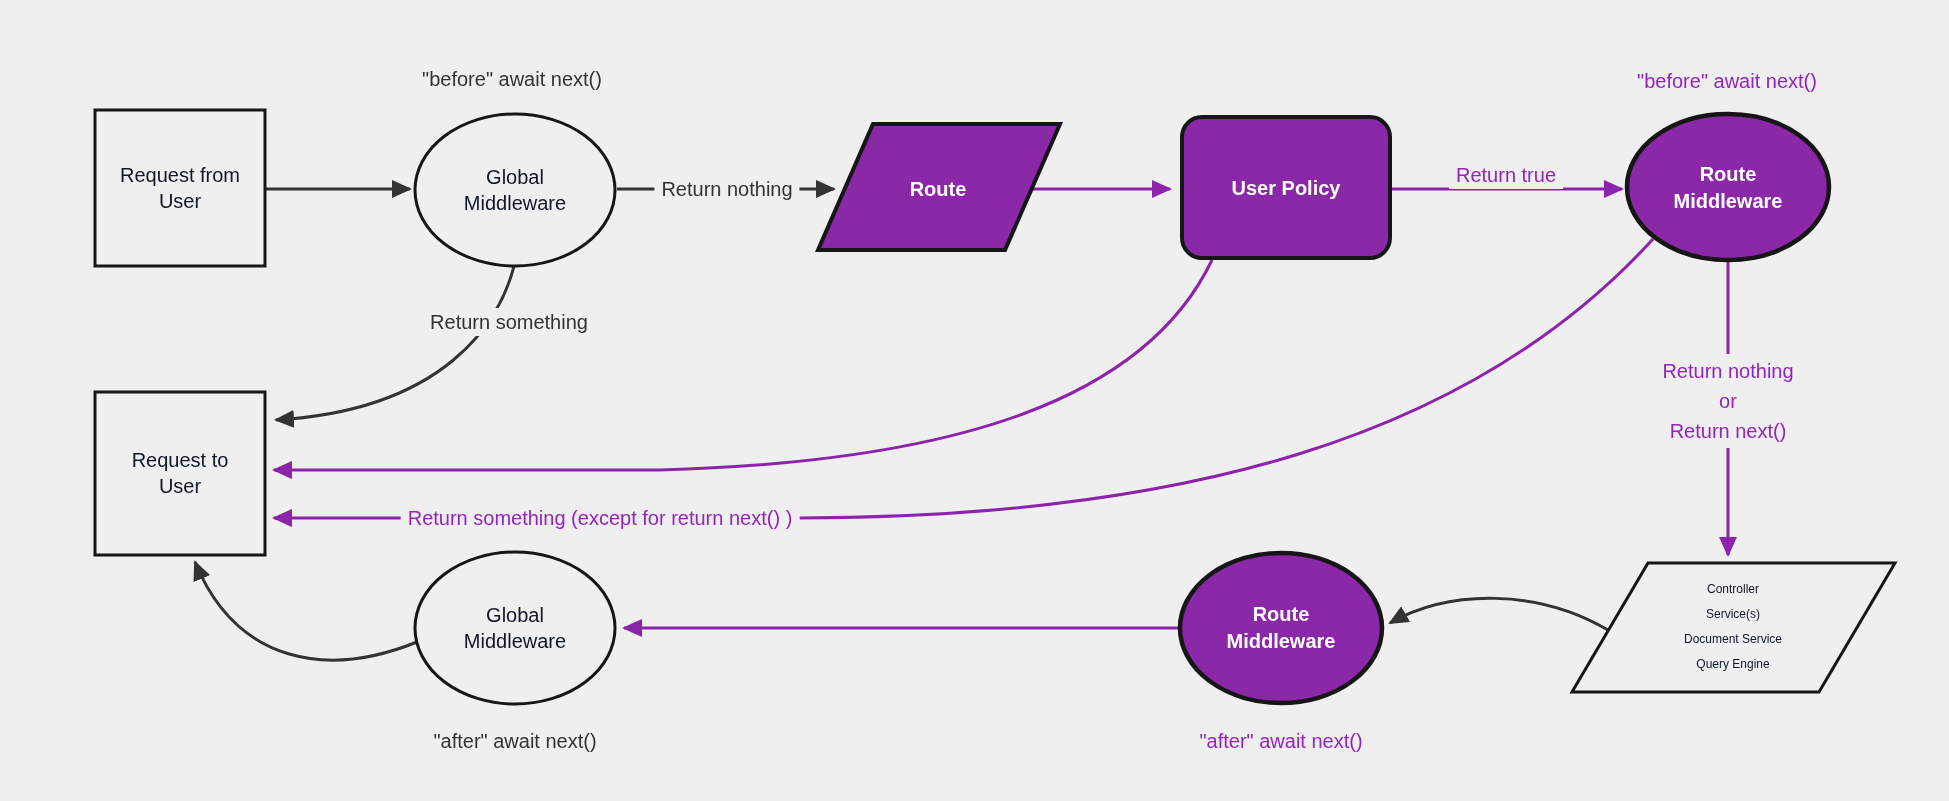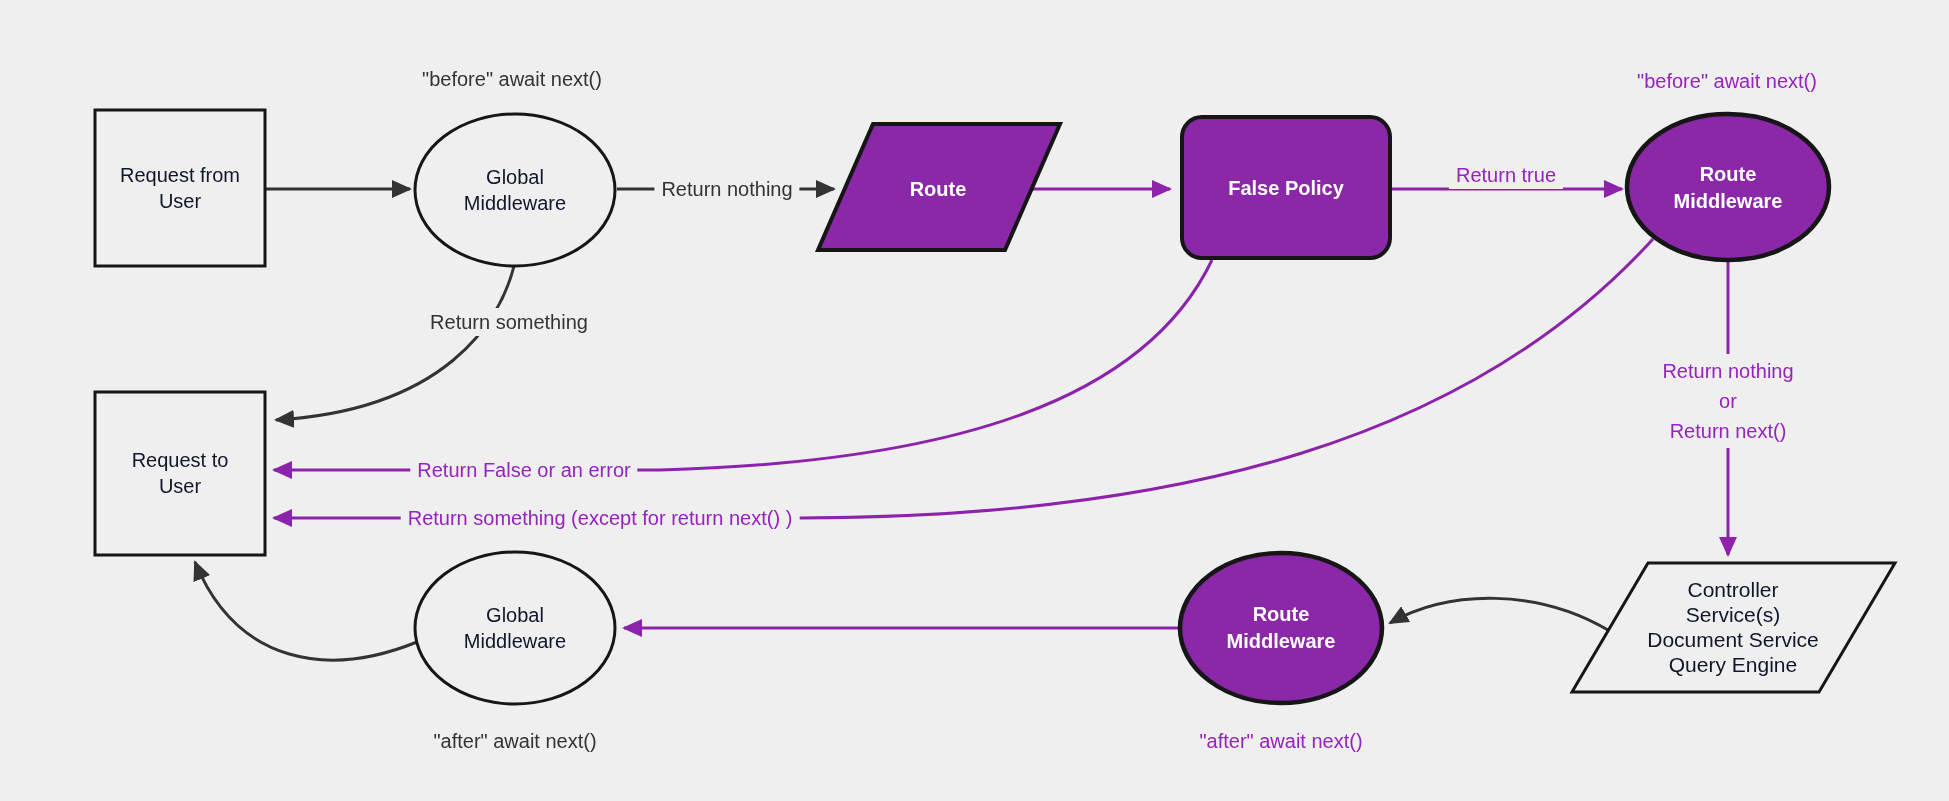--- a/index.html
+++ b/index.html
@@ -28,21 +28,21 @@
     line-height: 26px;
     color: #0f172a;
   }
   .node-label { pointer-events: none; }
   .node-label.on-purple {
     color: #ffffff;
     font-weight: bold;
     line-height: 27px;
   }
   .node-label.small {
-    font-size: 21px;
+    font-size: 12px;
     line-height: 25px;
   }
   .edge-label {
     background: #efefef;
     padding: 2px 7px;
     line-height: 24px;
     white-space: nowrap;
   }
   .edge-label.multiline {
     white-space: pre-line;
@@ -90,21 +90,21 @@
     <ellipse cx="1281" cy="628" rx="101" ry="75" fill="#8a28a8" stroke="#161616" stroke-width="4.5"></ellipse>
     <ellipse cx="515" cy="628" rx="100" ry="76" fill="#efefef" stroke="#161616" stroke-width="3"></ellipse>
     <rect x="95" y="392" width="170" height="163" fill="#efefef" stroke="#161616" stroke-width="3"></rect>
   </svg>
 
   <div class="lbl node-label" style="left:180px; top:188px;">Request from
 User</div>
   <div class="lbl node-label" style="left:515px; top:190px;">Global
 Middleware</div>
   <div class="lbl node-label on-purple" style="left:938px; top:189px;">Route</div>
-  <div class="lbl node-label on-purple" style="left:1286px; top:188px;">False Policy</div>
+  <div class="lbl node-label on-purple" style="left:1286px; top:188px;">User Policy</div>
   <div class="lbl node-label on-purple" style="left:1728px; top:188px;">Route
 Middleware</div>
   <div class="lbl node-label small" style="left:1733px; top:627px;">Controller
 Service(s)
 Document Service
 Query Engine</div>
   <div class="lbl node-label on-purple" style="left:1281px; top:628px;">Route
 Middleware</div>
   <div class="lbl node-label" style="left:515px; top:628px;">Global
 Middleware</div>
@@ -112,18 +112,17 @@
 User</div>
 
   <div class="lbl edge-label dark" style="left:512px; top:79px;">"before" await next()</div>
   <div class="lbl edge-label dark" style="left:727px; top:189px;">Return nothing</div>
   <div class="lbl edge-label purple" style="left:1506px; top:175px;">Return true</div>
   <div class="lbl edge-label purple" style="left:1727px; top:81px;">"before" await next()</div>
   <div class="lbl edge-label purple multiline" style="left:1728px; top:401px;">Return nothing
 or
 Return next()</div>
   <div class="lbl edge-label dark" style="left:509px; top:322px;">Return something</div>
-  <div class="lbl edge-label purple" style="left:524px; top:470px;">Return False or an error</div>
   <div class="lbl edge-label purple" style="left:600px; top:518px;">Return something (except for return next() )</div>
   <div class="lbl edge-label purple" style="left:1281px; top:741px;">"after" await next()</div>
   <div class="lbl edge-label dark" style="left:515px; top:741px;">"after" await next()</div>
 
 </div>
 
 </body></html>

